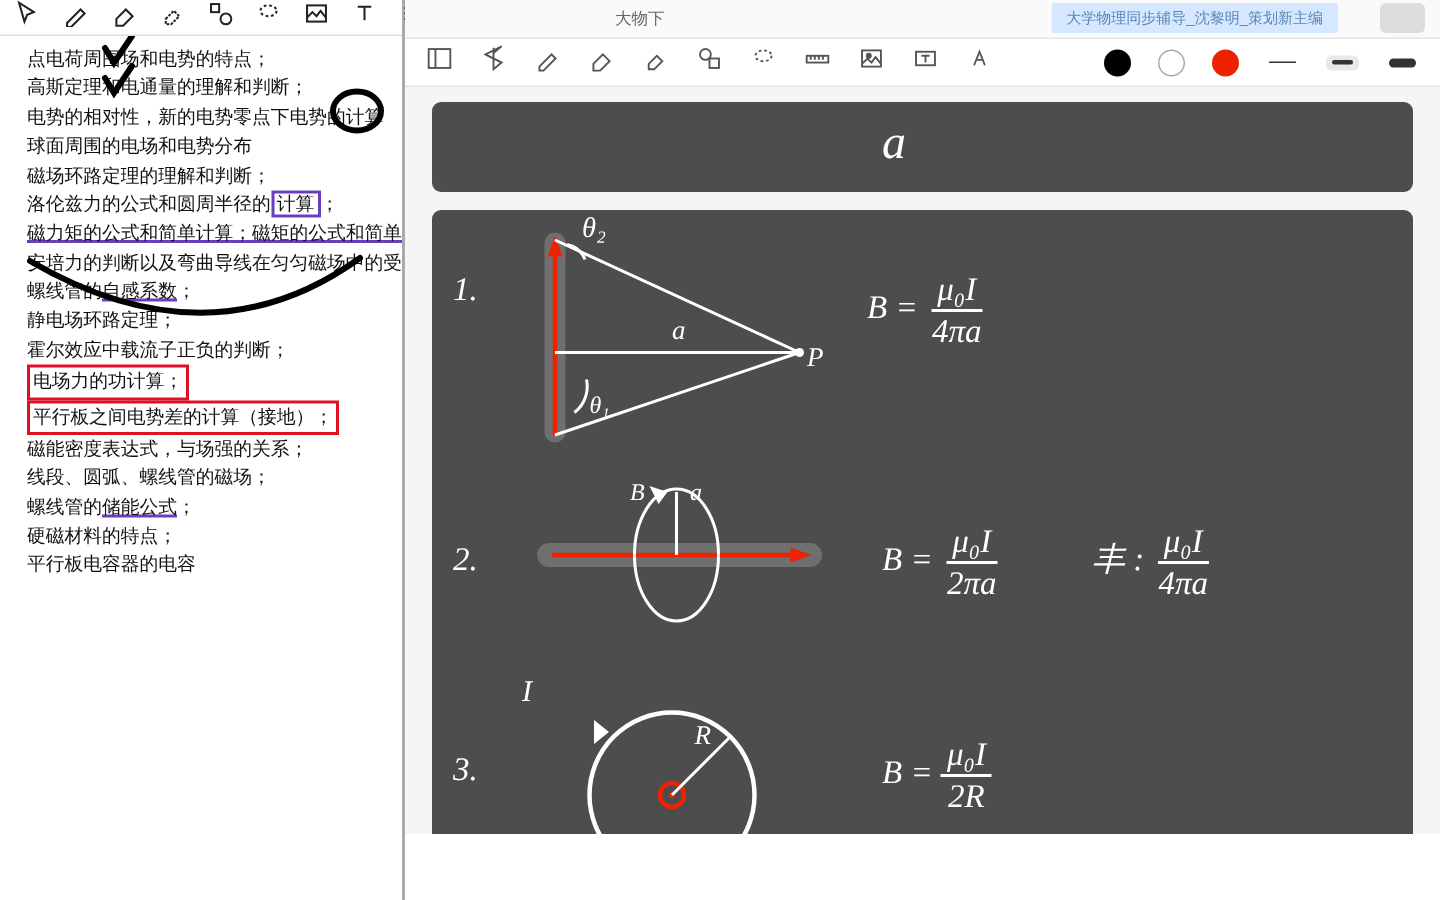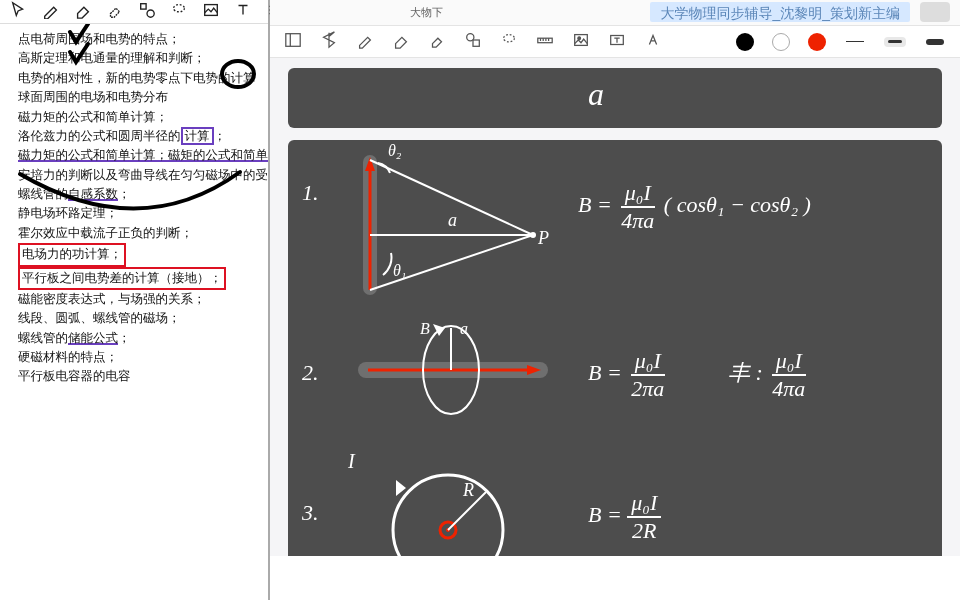--- a/index.html
+++ b/index.html
@@ -58,26 +58,26 @@
   border-bottom: 1px solid #e4e4e4;
   display: flex;
   align-items: center;
   padding-left: 140px;
   font-size: 11px;
   color: #666;
   position: relative;
 }
 .right-tabbar .banner {
   position: absolute;
-  right: 50px;
+  right: 68px;
   top: 2px;
   height: 20px;
   background: #d6e8ff;
   color: #5b86b8;
-  font-size: 14px;
+  font-size: 10px;
   padding: 3px 10px;
   border-radius: 2px;
 }
 .right-tabbar .avatar {
   position: absolute;
   right: 10px;
   top: 2px;
   width: 30px; height: 20px;
   background: #ddd;
   border-radius: 4px;
@@ -161,21 +161,21 @@
     <span><svg viewBox="0 0 20 20">
           <path d="M4 6h12M4 10h12M4 14h12"></path>
         </svg></span>
   </div>
 
   <div class="notes-body">
     <p>点电荷周围场和电势的特点；</p>
     <p>高斯定理和电通量的理解和判断；</p>
     <p>电势的相对性，新的电势零点下电势的计算</p>
     <p>球面周围的电场和电势分布</p>
-    <p>磁力矩的公式和简单计算；</p>
+    <p>磁场环路定理的理解和判断；</p>
     <p>洛伦兹力的公式和圆周半径的<span class="box-red" style="border-color:#6a3fbf">计算</span>；</p>
     <p class="ul-purple">磁力矩的公式和简单计算；磁矩的公式和简单</p>
     <p>安培力的判断以及弯曲导线在匀匀磁场中的受</p>
     <p>螺线管的<span class="ul-purple">自感系数</span>；</p>
     <p>静电场环路定理；</p>
     <p>霍尔效应中载流子正负的判断；</p>
     <p class="box-red" style="display:inline-block">电场力的功计算；</p>
     <p class="box-red" style="display:inline-block">平行板之间电势差的计算（接地）；</p>
     <p>磁能密度表达式，与场强的关系；</p>
     <p>线段、圆弧、螺线管的磁场；</p>
@@ -267,31 +267,30 @@
         <rect x="20" y="10" width="14" height="140" rx="7" fill="#6f6f6f"></rect>
         <line x1="27" y1="145" x2="27" y2="18" stroke="#e20" stroke-width="3"></line>
         <polygon points="27,12 22,26 32,26" fill="#e20"></polygon>
         <line x1="27" y1="15" x2="190" y2="90" stroke="#fff" stroke-width="2"></line>
         <line x1="27" y1="145" x2="190" y2="90" stroke="#fff" stroke-width="2"></line>
         <line x1="27" y1="90" x2="190" y2="90" stroke="#fff" stroke-width="2"></line>
         <path d="M40 130 A22 22 0 0 0 48 108" stroke="#fff" stroke-width="2" fill="none"></path>
         <path d="M35 18 A16 16 0 0 1 47 28" stroke="#fff" stroke-width="2" fill="none"></path>
         <circle cx="190" cy="90" r="3" fill="#fff"></circle>
       </svg>
-      <span class="handwrite" style="left:100px; top:2px;  font-size:16px;">θ₂</span>
+      <span class="handwrite" style="left:100px; top:2px;  font-size:19px;">θ₂</span>
       <span class="handwrite" style="left:160px; top:70px; font-size:18px;">a</span>
       <span class="handwrite" style="left:105px; top:122px;font-size:16px;text-align:center;">θ₁</span>
       <span class="handwrite" style="left:250px; top:88px; font-size:18px;">P</span>
       <span class="handwrite" style="left:290px; top:40px; font-size:22px;">
         <span>B =</span>
         <span class="frac">
             <span class="num">μ₀I</span>
             <span class="den">4πa</span>
           </span>
-        <span>( cosθ₁ − cosθ₂ )</span>
       </span>
 
       <span class="handwrite" style="left:14px; top:220px; font-size:22px;">2.</span>
       <svg style="position:absolute; left:55px; top:180px;" width="210" height="100">
         <rect x="15" y="42" width="190" height="16" rx="8" fill="#6f6f6f"></rect>
         <line x1="25" y1="50" x2="190" y2="50" stroke="#e20" stroke-width="3"></line>
         <polygon points="198,50 184,45 184,55" fill="#e20"></polygon>
         <ellipse cx="108" cy="50" rx="28" ry="44" stroke="#fff" stroke-width="2" fill="none"></ellipse>
         <line x1="108" y1="50" x2="108" y2="8" stroke="#fff" stroke-width="2"></line>
         <polygon points="96,16 90,4 102,8" fill="#fff"></polygon>

